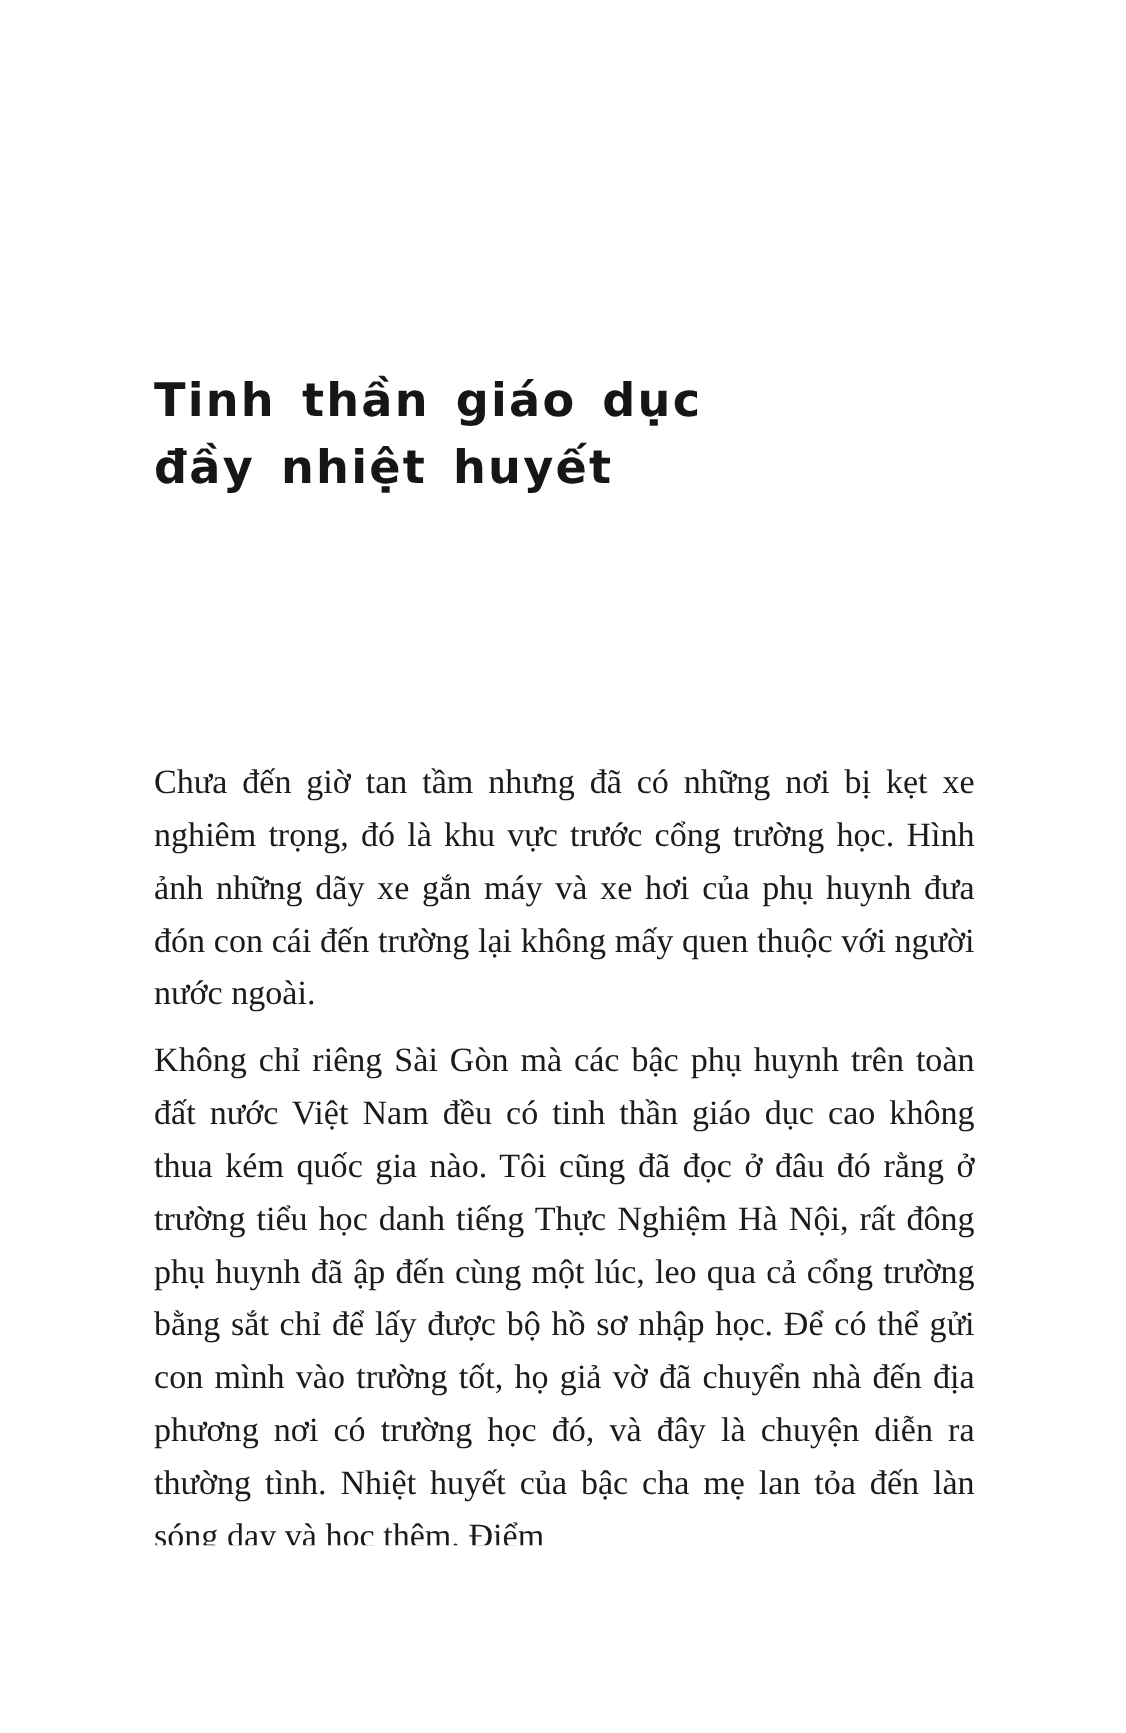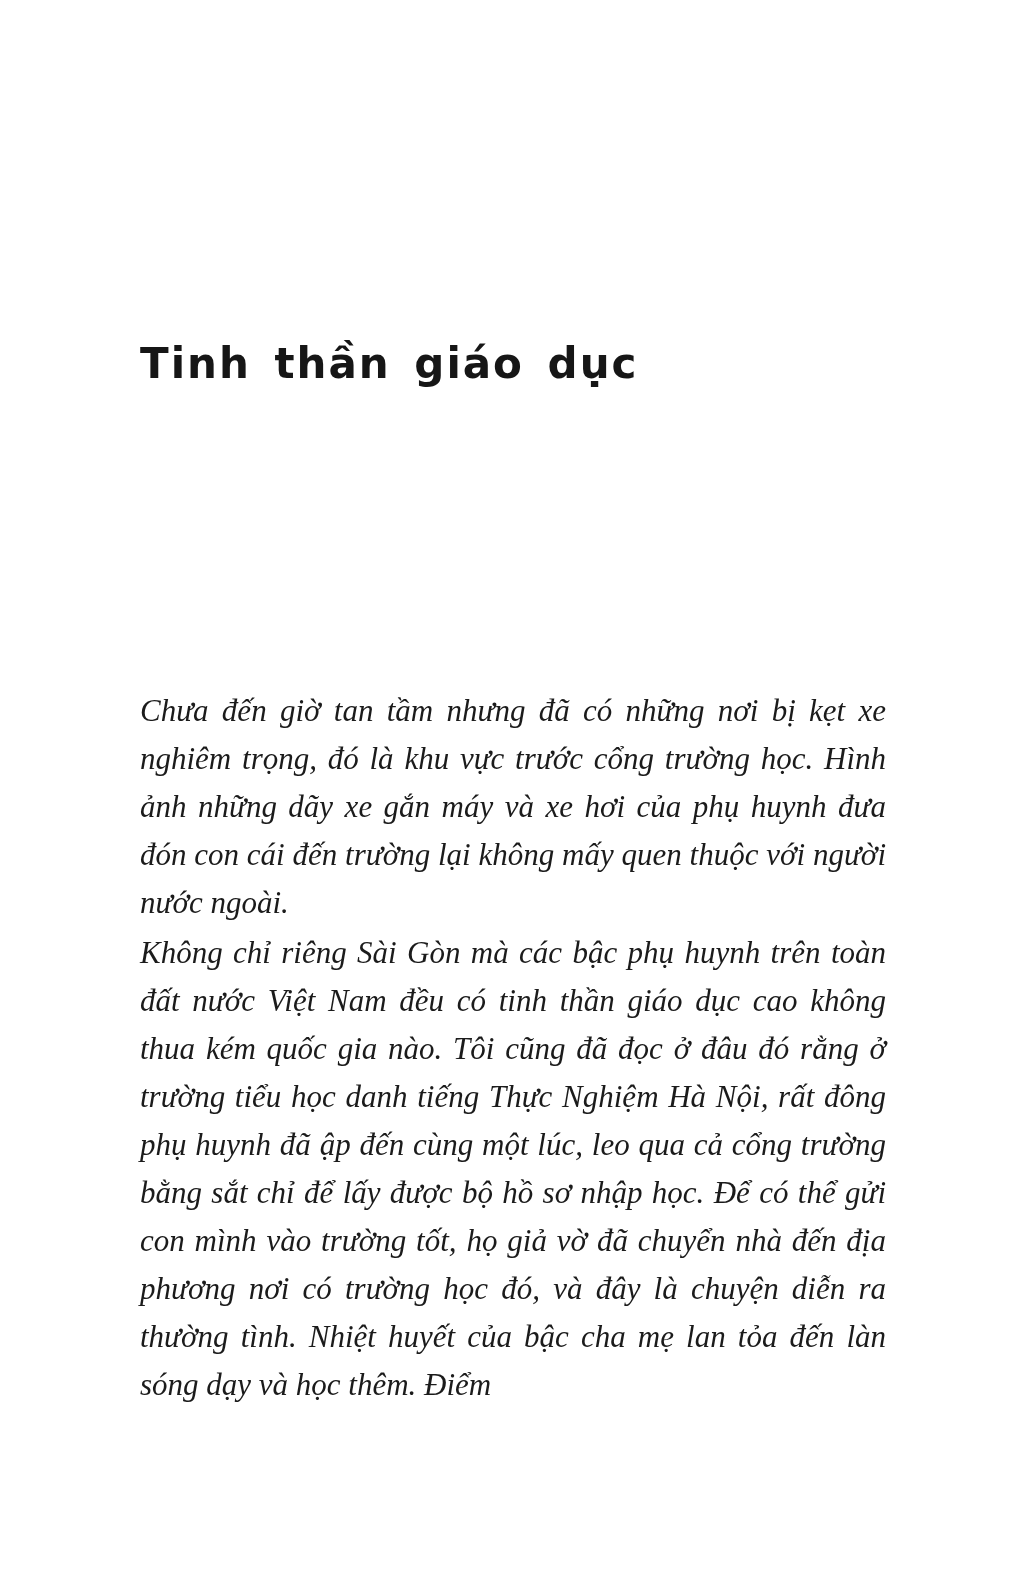--- a/index.html
+++ b/index.html
@@ -35,28 +35,27 @@
   }
   .body-text {
     position: absolute;
     top: 687px;
     left: 140px;
     width: 746px;
     font-size: 31px;
     line-height: 48px;
     text-align: justify;
     color: #1b1b1b;
-    font-style: italic;
   }
   .body-text p {
     margin: 0;
     padding: 0;
   }
   .body-text p + p {
-    margin-top: 2px;
+    margin-top: 13px;
   }
   .page-footer {
     position: absolute;
     top: 1452px;
     left: 140px;
     font-family: "DejaVu Sans", sans-serif;
     font-size: 23px;
     letter-spacing: 2.5px;
     color: #222222;
     white-space: nowrap;
@@ -67,20 +66,21 @@
     margin-right: 25px;
   }
 </style>
 </head>
 <body>
 
 <div class="page">
 
   <h1 class="chapter-title">
     <span class="title-line">Tinh thần giáo dục</span>
+    <span class="title-line">đầy nhiệt huyết</span>
   </h1>
 
   <div class="body-text">
     <p>Chưa đến giờ tan tầm nhưng đã có những nơi bị kẹt xe nghiêm trọng, đó là khu vực trước cổng trường học. Hình ảnh những dãy xe gắn máy và xe hơi của phụ huynh đưa đón con cái đến trường lại không mấy quen thuộc với người nước ngoài.</p>
     <p>Không chỉ riêng Sài Gòn mà các bậc phụ huynh trên toàn đất nước Việt Nam đều có tinh thần giáo dục cao không thua kém quốc gia nào. Tôi cũng đã đọc ở đâu đó rằng ở trường tiểu học danh tiếng Thực Nghiệm Hà Nội, rất đông phụ huynh đã ập đến cùng một lúc, leo qua cả cổng trường bằng sắt chỉ để lấy được bộ hồ sơ nhập học. Để có thể gửi con mình vào trường tốt, họ giả vờ đã chuyển nhà đến địa phương nơi có trường học đó, và đây là chuyện diễn ra thường tình. Nhiệt huyết của bậc cha mẹ lan tỏa đến làn sóng dạy và học thêm. Điểm</p>
   </div>
 
   <div class="page-footer">
     <span class="page-num">88</span>
     <span class="author">Park Ji-Hoon</span>

